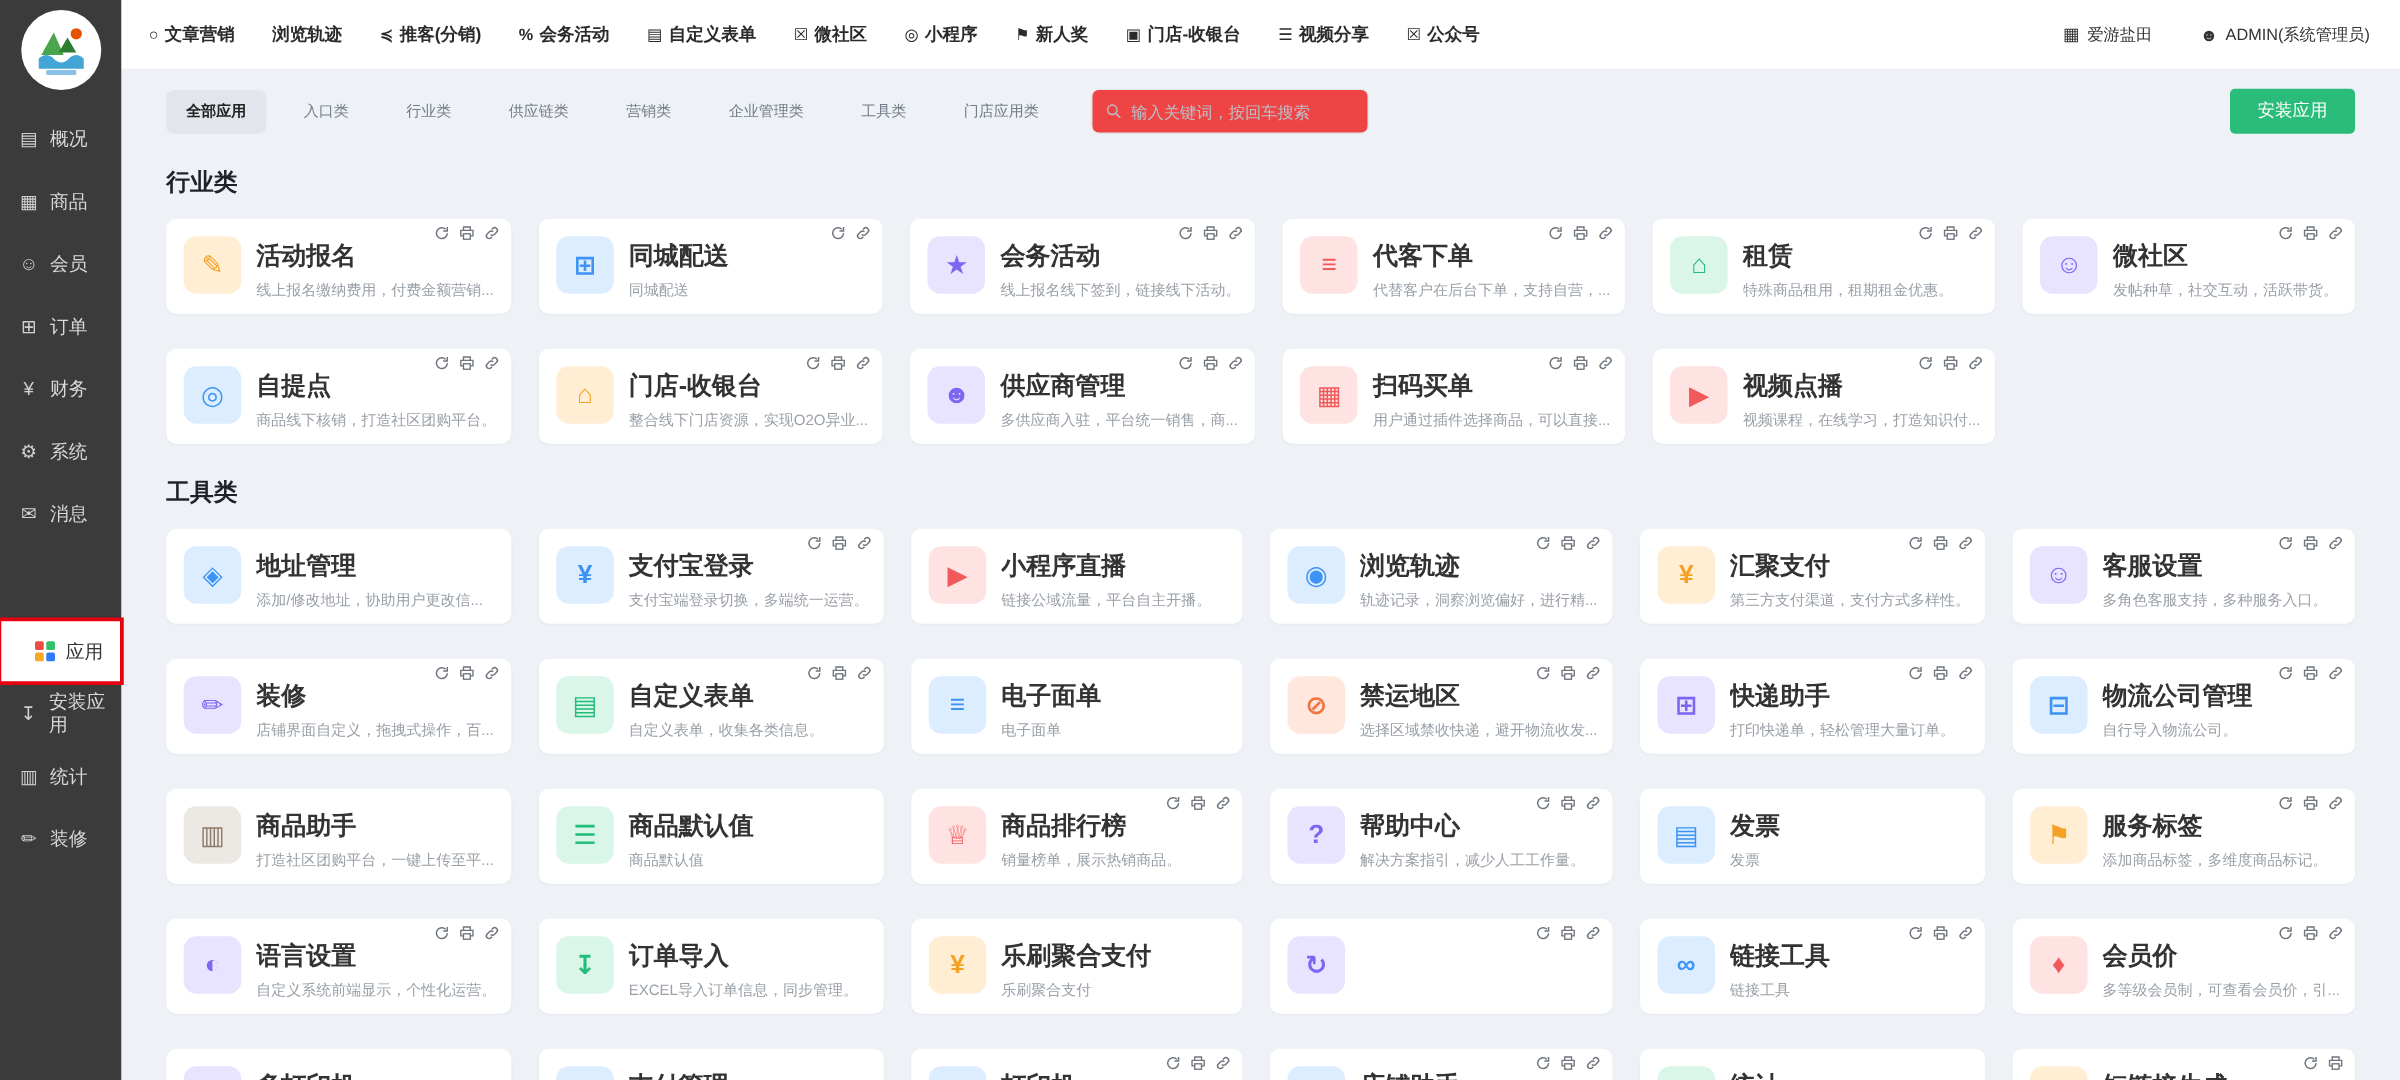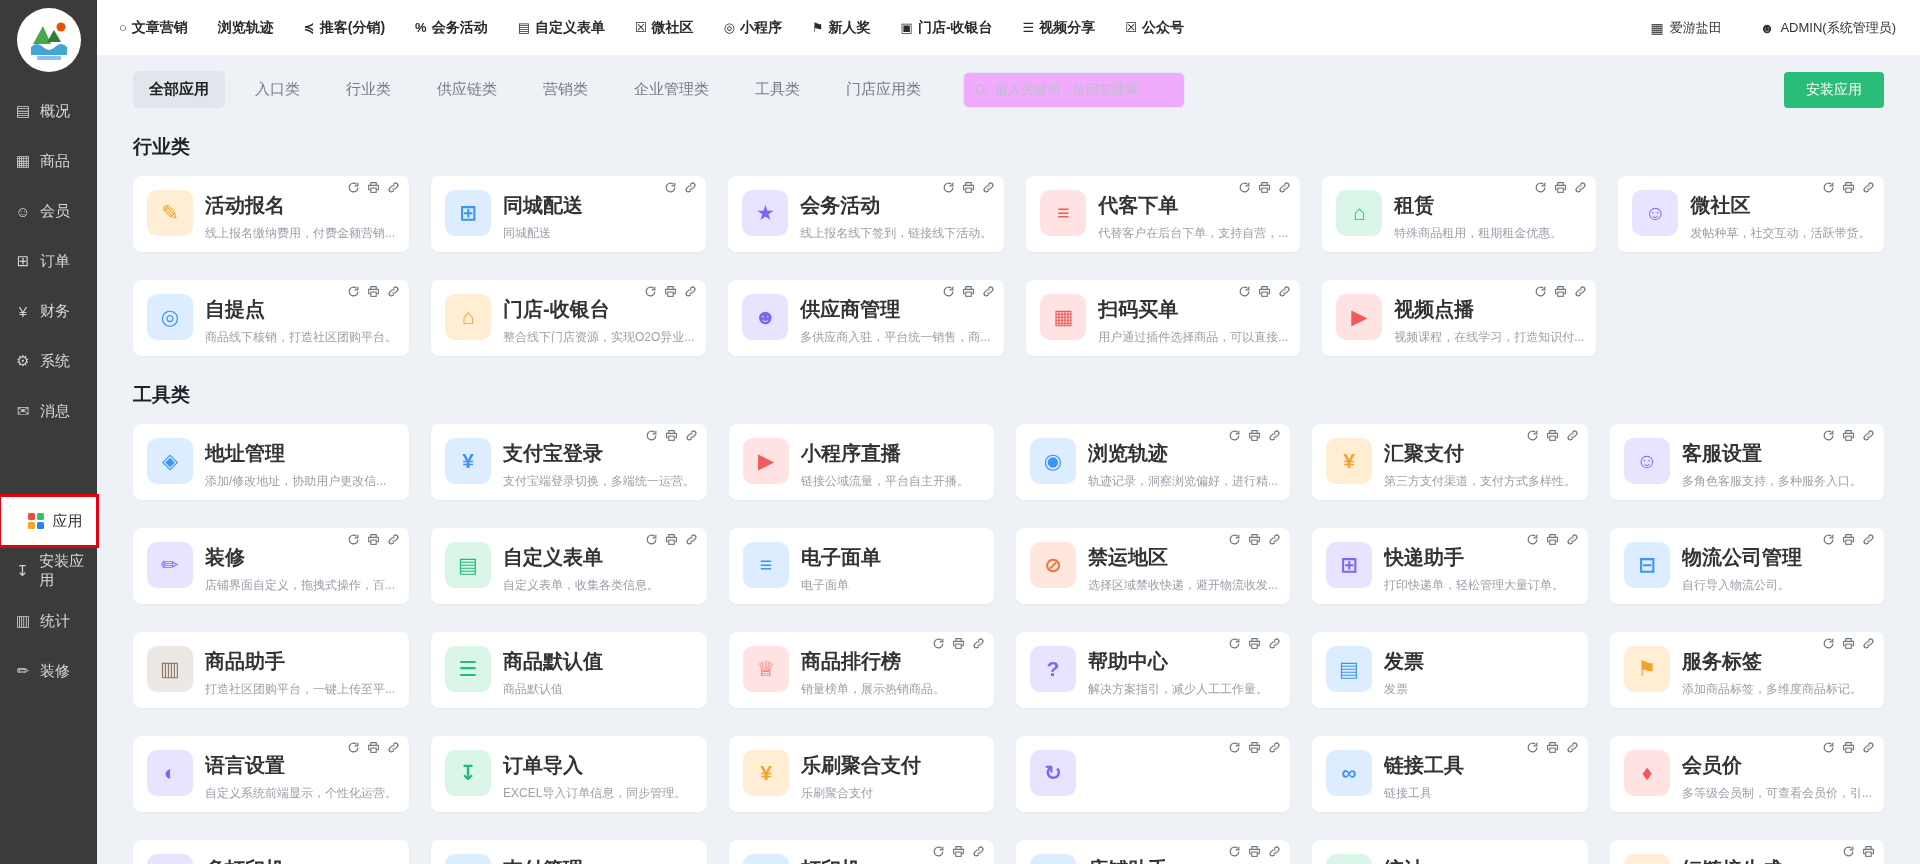--- a/index.html
+++ b/index.html
@@ -31,23 +31,23 @@
     color:#2b2b2b; cursor:pointer; white-space:nowrap; }
   .nav-item .n-ico { font-size:13px; color:#2b2b2b; }
   .top-right { margin-left:auto; display:flex; align-items:center; gap:38px; }
   .top-chip { display:flex; align-items:center; gap:6px; font-size:13px; color:#333; cursor:pointer; }
   .top-chip .n-ico { font-size:14px; color:#333; }
 
   
   .content { flex:1; background:#eef1f5; padding:16px 36px 0 36px; overflow:hidden; }
   .toolbar { display:flex; align-items:center; }
   .tabs { display:flex; align-items:center; gap:14px; }
-  .tab { font-size:15px; color:#747e89; padding:9px 16px; cursor:pointer; white-space:nowrap; }
+  .tab { font-size:12px; color:#747e89; padding:9px 16px; cursor:pointer; white-space:nowrap; }
   .tab.active { background:#e2e6ec; color:#222; font-weight:700; border-radius:6px; }
-  .search-box { margin-left:26px; width:222px; height:36px; background:#f0abfc;
+  .search-box { margin-left:26px; width:222px; height:36px; background:#ef4444;
     border:1px solid #e3e6ea; border-radius:6px; display:flex; align-items:center;
     padding:0 10px; gap:7px; }
   .search-box svg { width:14px; height:14px; stroke:#b9c0ca; }
   .search-box input { border:none; outline:none; flex:1; font-size:13px; color:#333;
     font-family:inherit; background:transparent; }
   .search-box input::placeholder { color:#b9c0ca; }
   .install-btn { margin-left:auto; height:36px; padding:0 22px; background:#2abd7a; color:#fff;
     border:none; border-radius:4px; font-size:14px; cursor:pointer; font-family:inherit; }
 
   .section-title { font-size:19px; font-weight:700; color:#1f2329; margin:26px 0 16px 0; }

